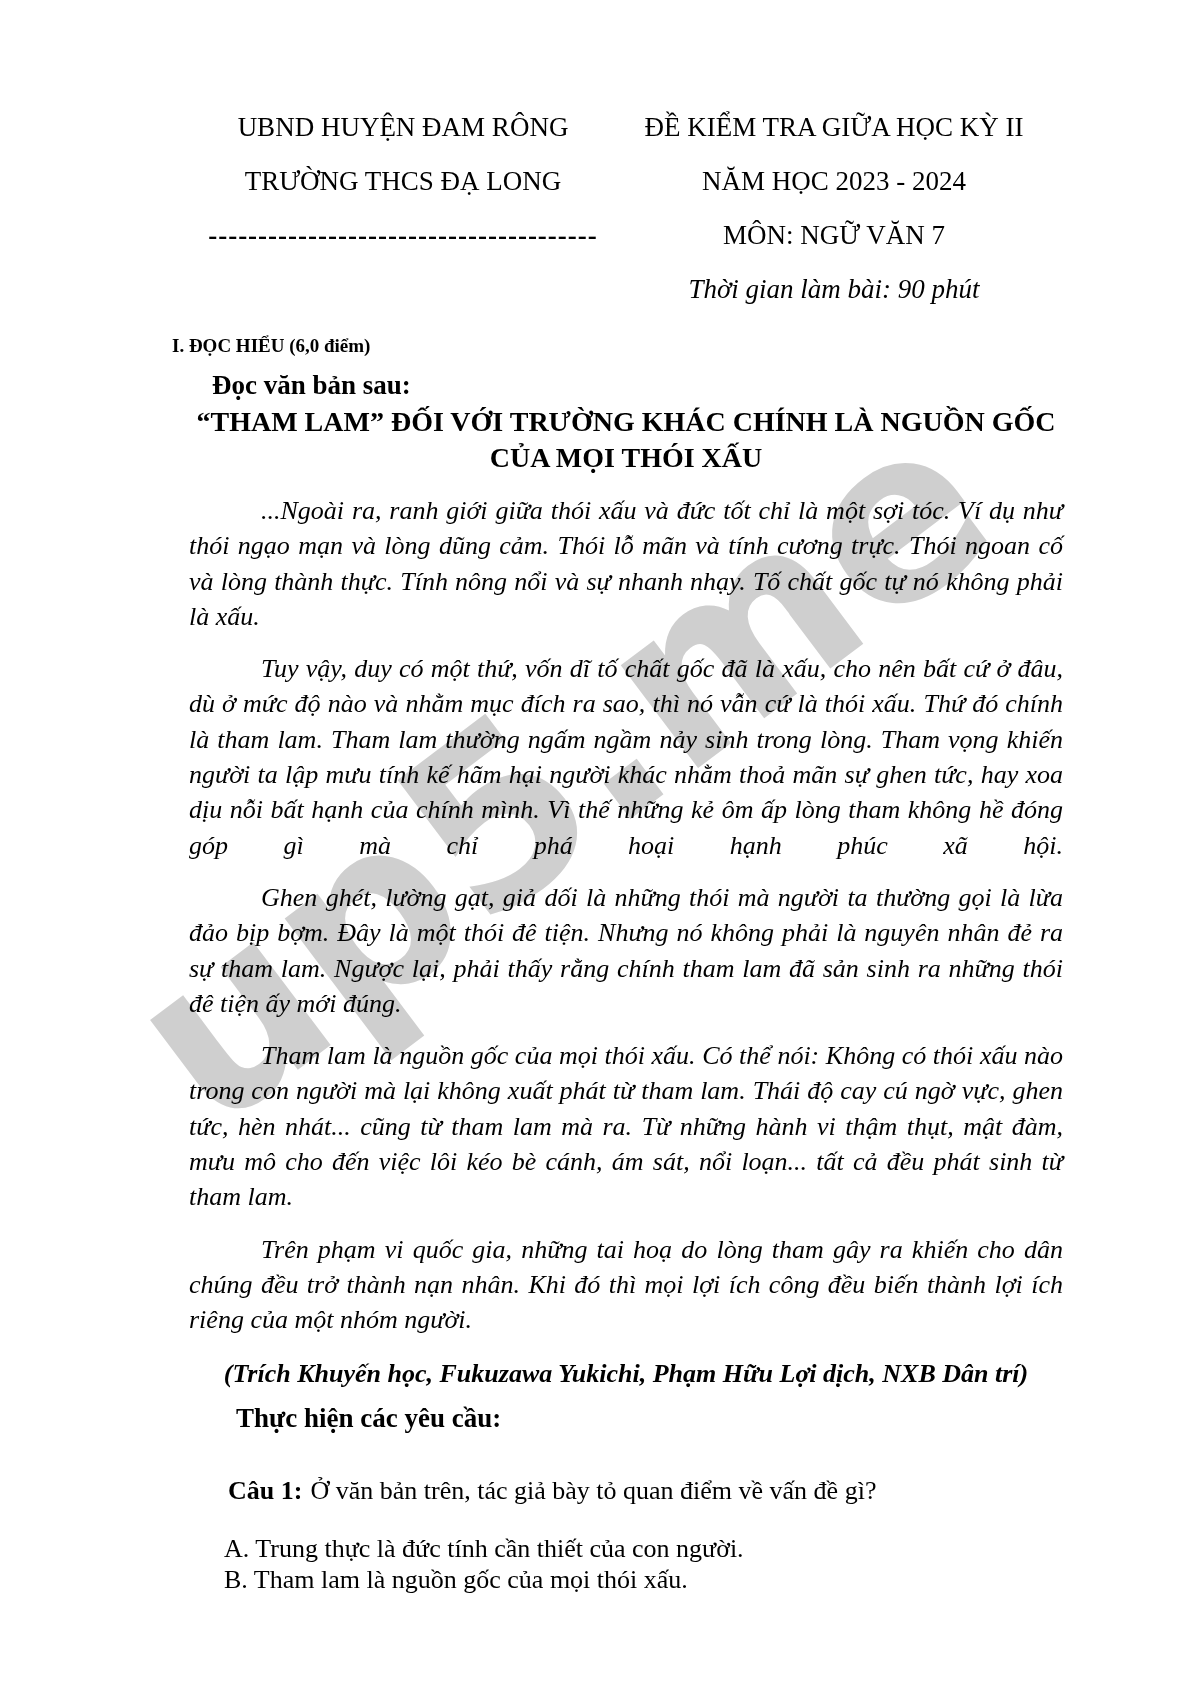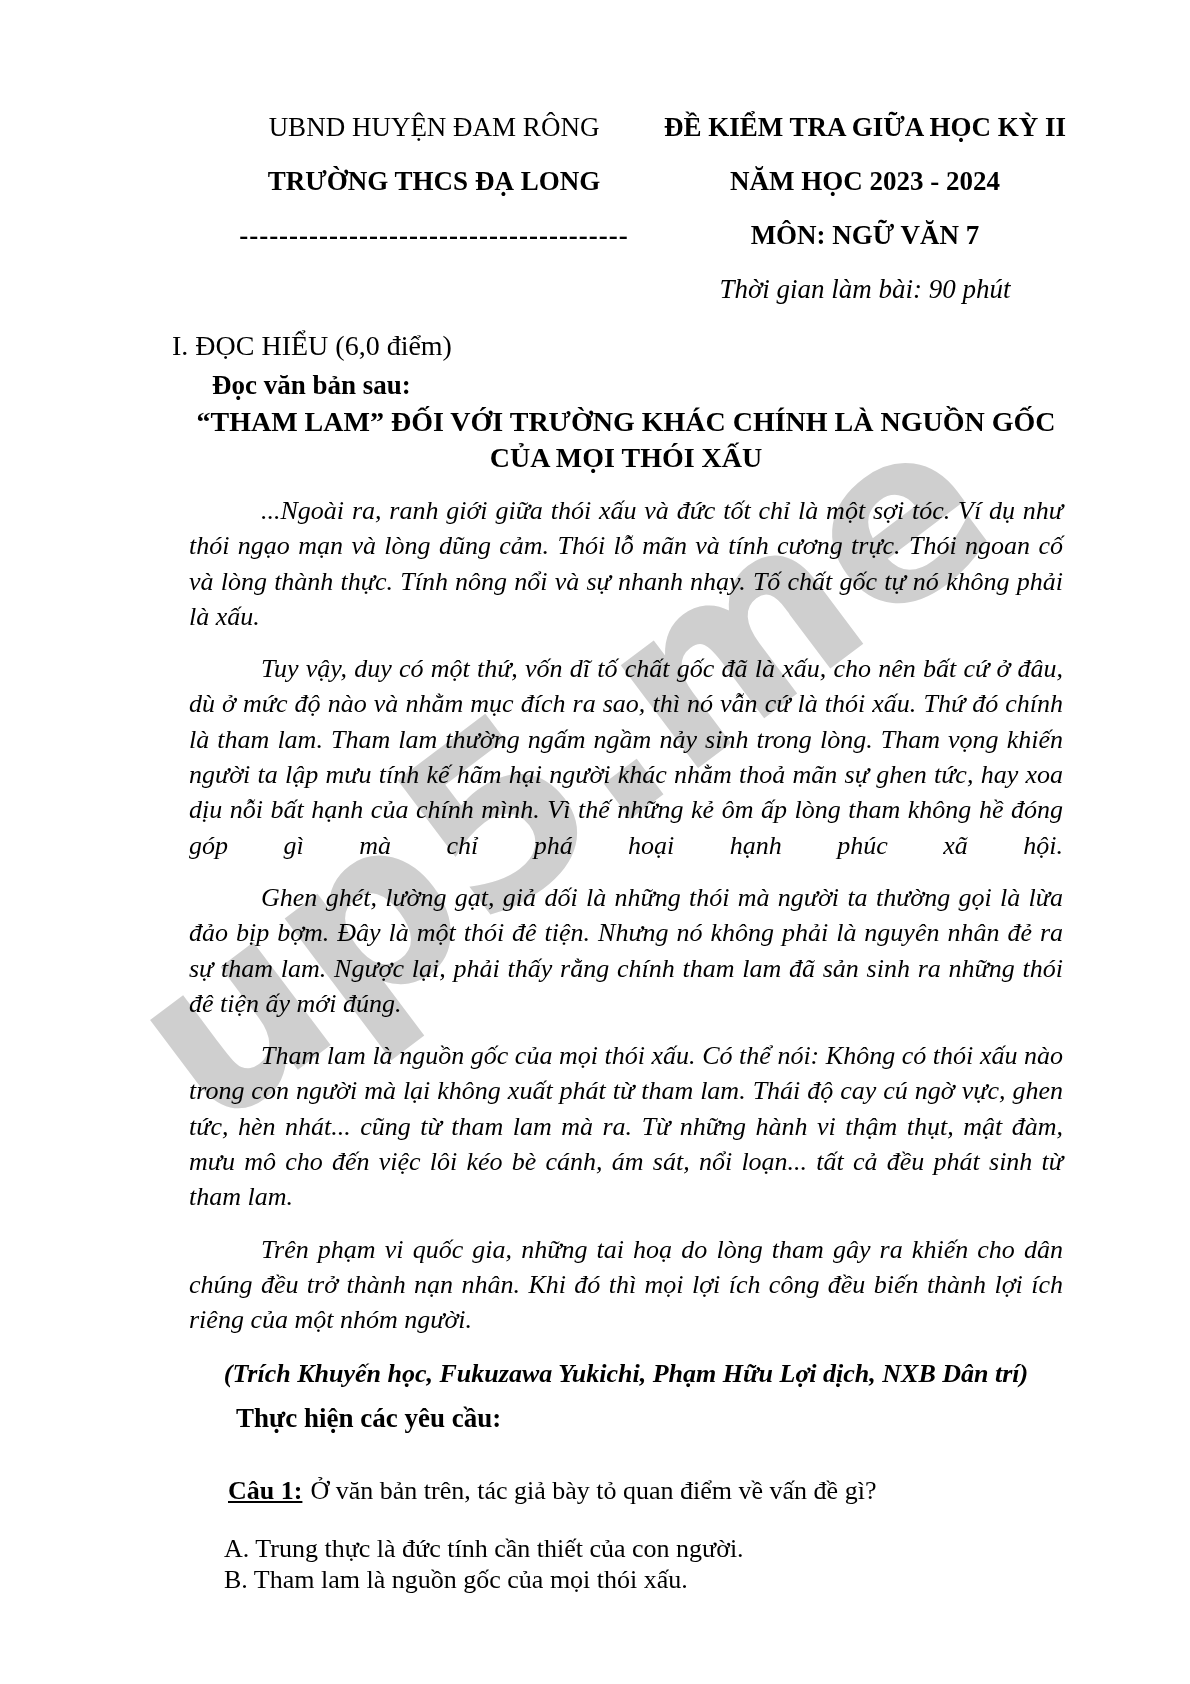--- a/index.html
+++ b/index.html
@@ -24,30 +24,30 @@
     z-index:0;
     user-select:none;
   }
   .content{
     position:absolute;left:0;top:0;
     width:100%;height:100%;
     box-sizing:border-box;
     padding:100px 110px 0 172px;
     z-index:1;
   }
-  .header{display:flex;justify-content:flex-end;gap:16px;}
+  .header{display:flex;justify-content:center;gap:16px;}
   .hcol-left{width:400px;text-align:center;}
   .hcol-right{width:430px;text-align:center;}
   .h-line{font-size:27px;line-height:54px;white-space:nowrap;}
-  .bold{font-weight:bold;}
+  .bold{font-weight:normal;}
   .italic{font-style:italic;}
   .divider{font-weight:bold;letter-spacing:1px;}
   .section-heading{
     margin-top:10px;
-    font-size:28px;font-weight:normal;line-height:40px;
+    font-size:19px;font-weight:bold;line-height:40px;
   }
   .instruction{
     font-size:27px;font-weight:bold;line-height:38px;
     padding-left:40px;
   }
   .text-title{
     text-align:center;font-weight:bold;
     font-size:28px;line-height:36px;
   }
   .passage{margin-top:5px;}
@@ -67,21 +67,21 @@
   .tasks-heading{
     margin-top:7px;
     font-size:27px;font-weight:bold;line-height:38px;
     padding-left:64px;
   }
   .question-line{
     margin-top:35px;
     font-size:26px;line-height:38px;
     padding-left:56px;
   }
-  .q-label{font-weight:bold;text-decoration:underline;}
+  .q-label{font-weight:bold;}
   .q-text{margin-left:8px;}
   .options{
     margin-top:23px;
     padding-left:52px;
   }
   .option{font-size:26px;line-height:31px;}
 </style>
 </head>
 <body>
 

